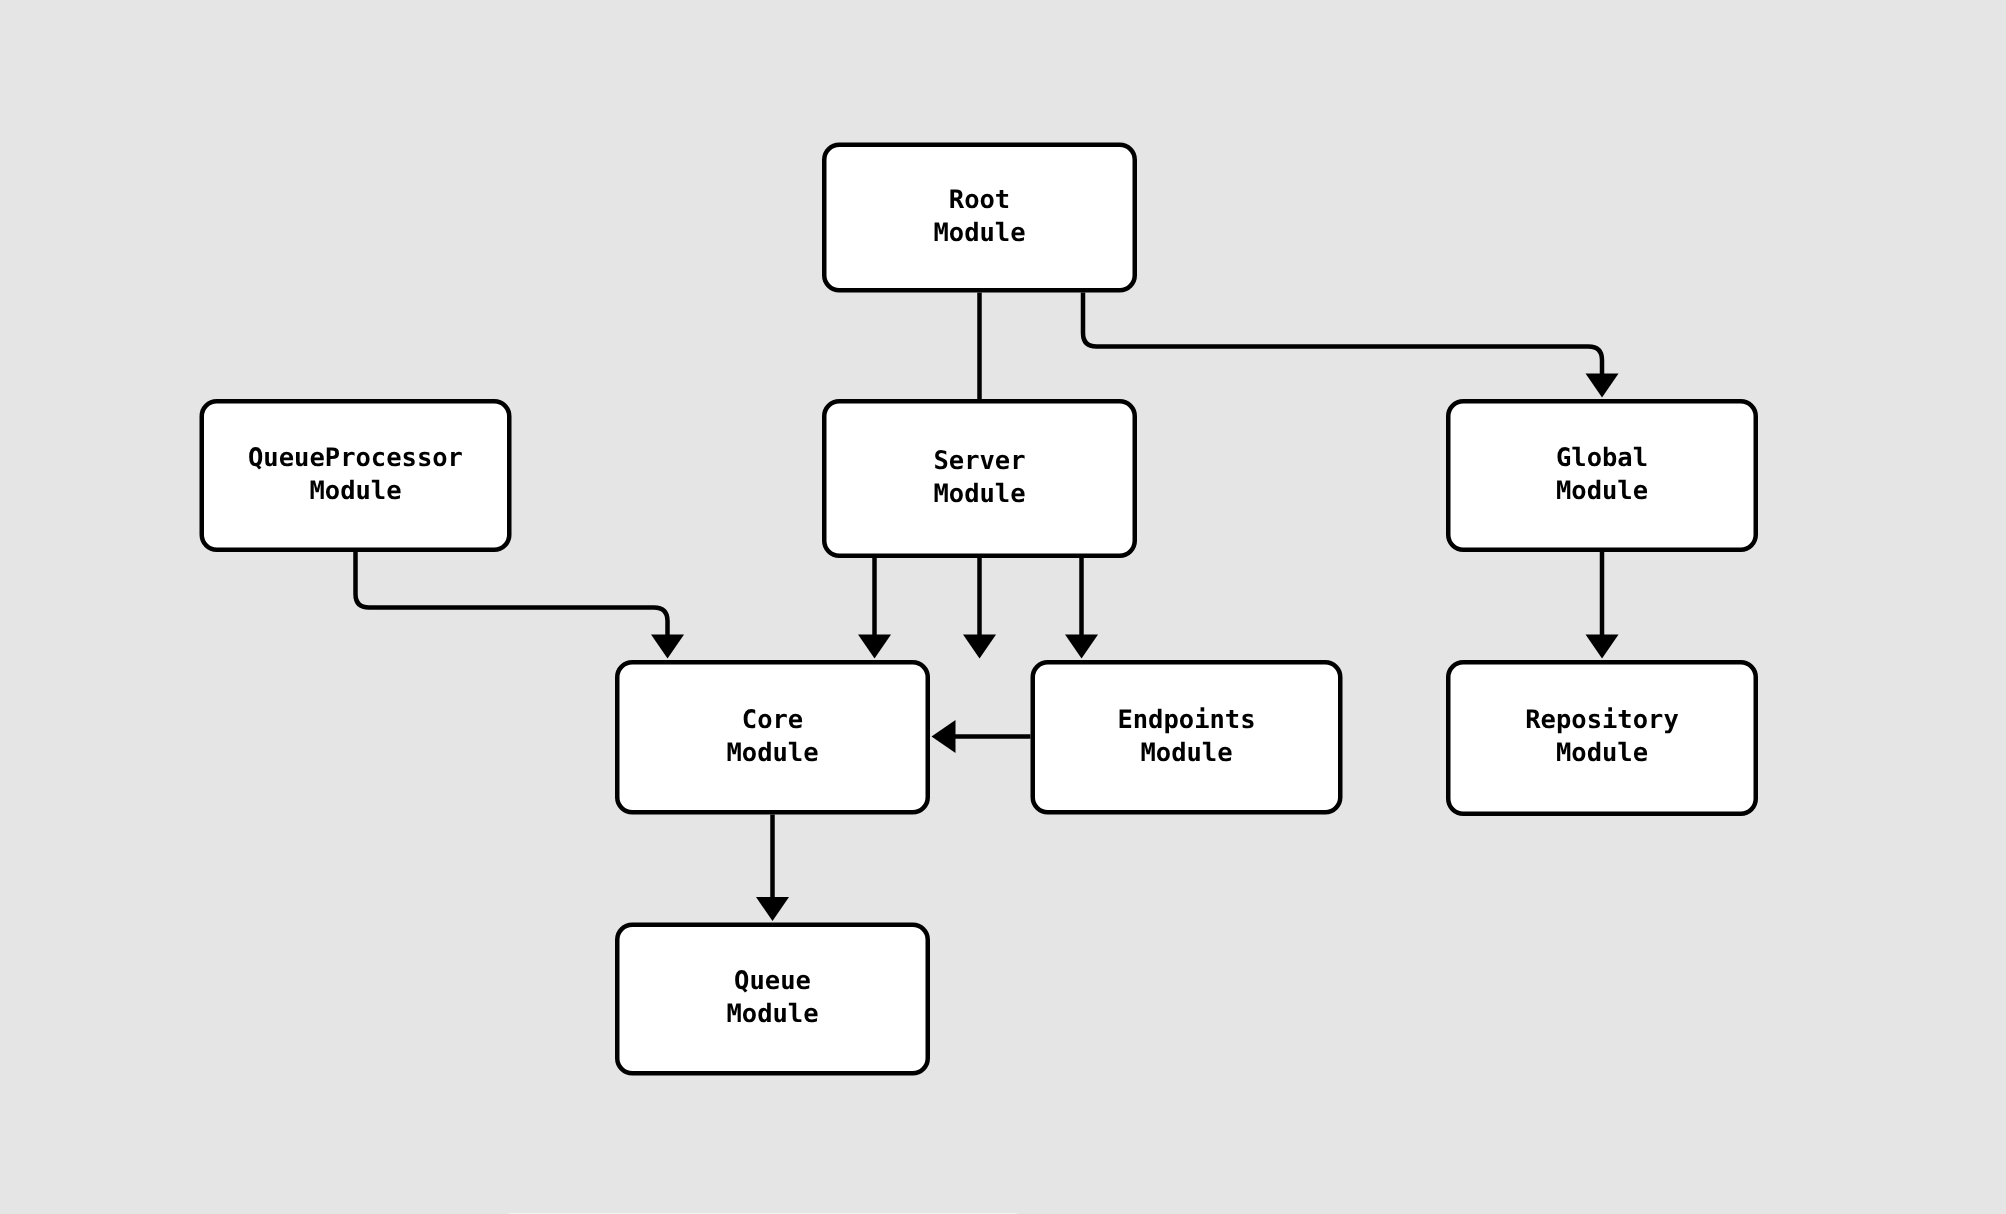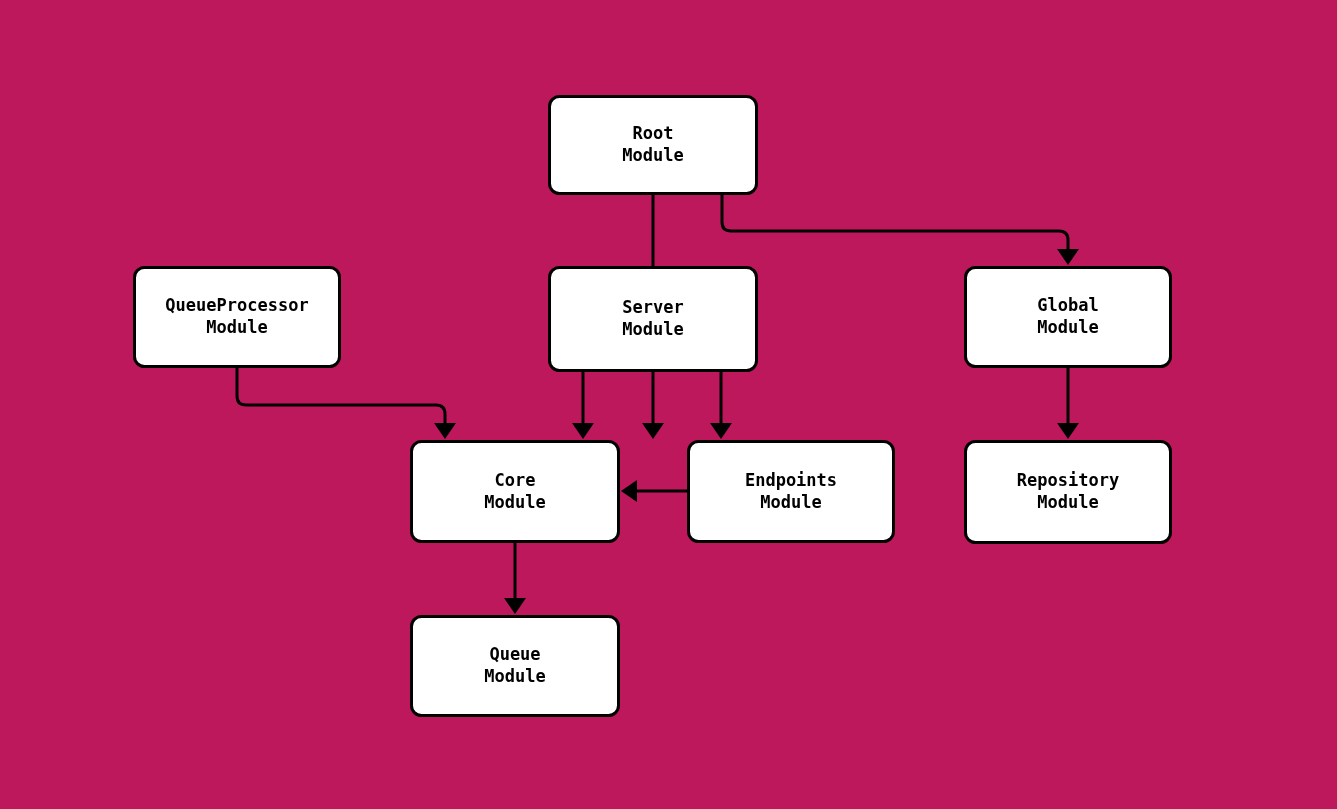--- a/index.html
+++ b/index.html
@@ -10,21 +10,21 @@
   body {
     width: 1337px;
     height: 809px;
     overflow: hidden;
     font-family: "DejaVu Sans Mono", "Liberation Mono", monospace;
   }
   #diagram-canvas {
     position: relative;
     width: 1337px;
     height: 809px;
-    background: #be185d;
+    background: #e5e5e5;
   }
   #diagram-svg {
     position: absolute;
     top: 0;
     left: 0;
     width: 1337px;
     height: 809px;
     display: block;
   }
   .node-rect {

